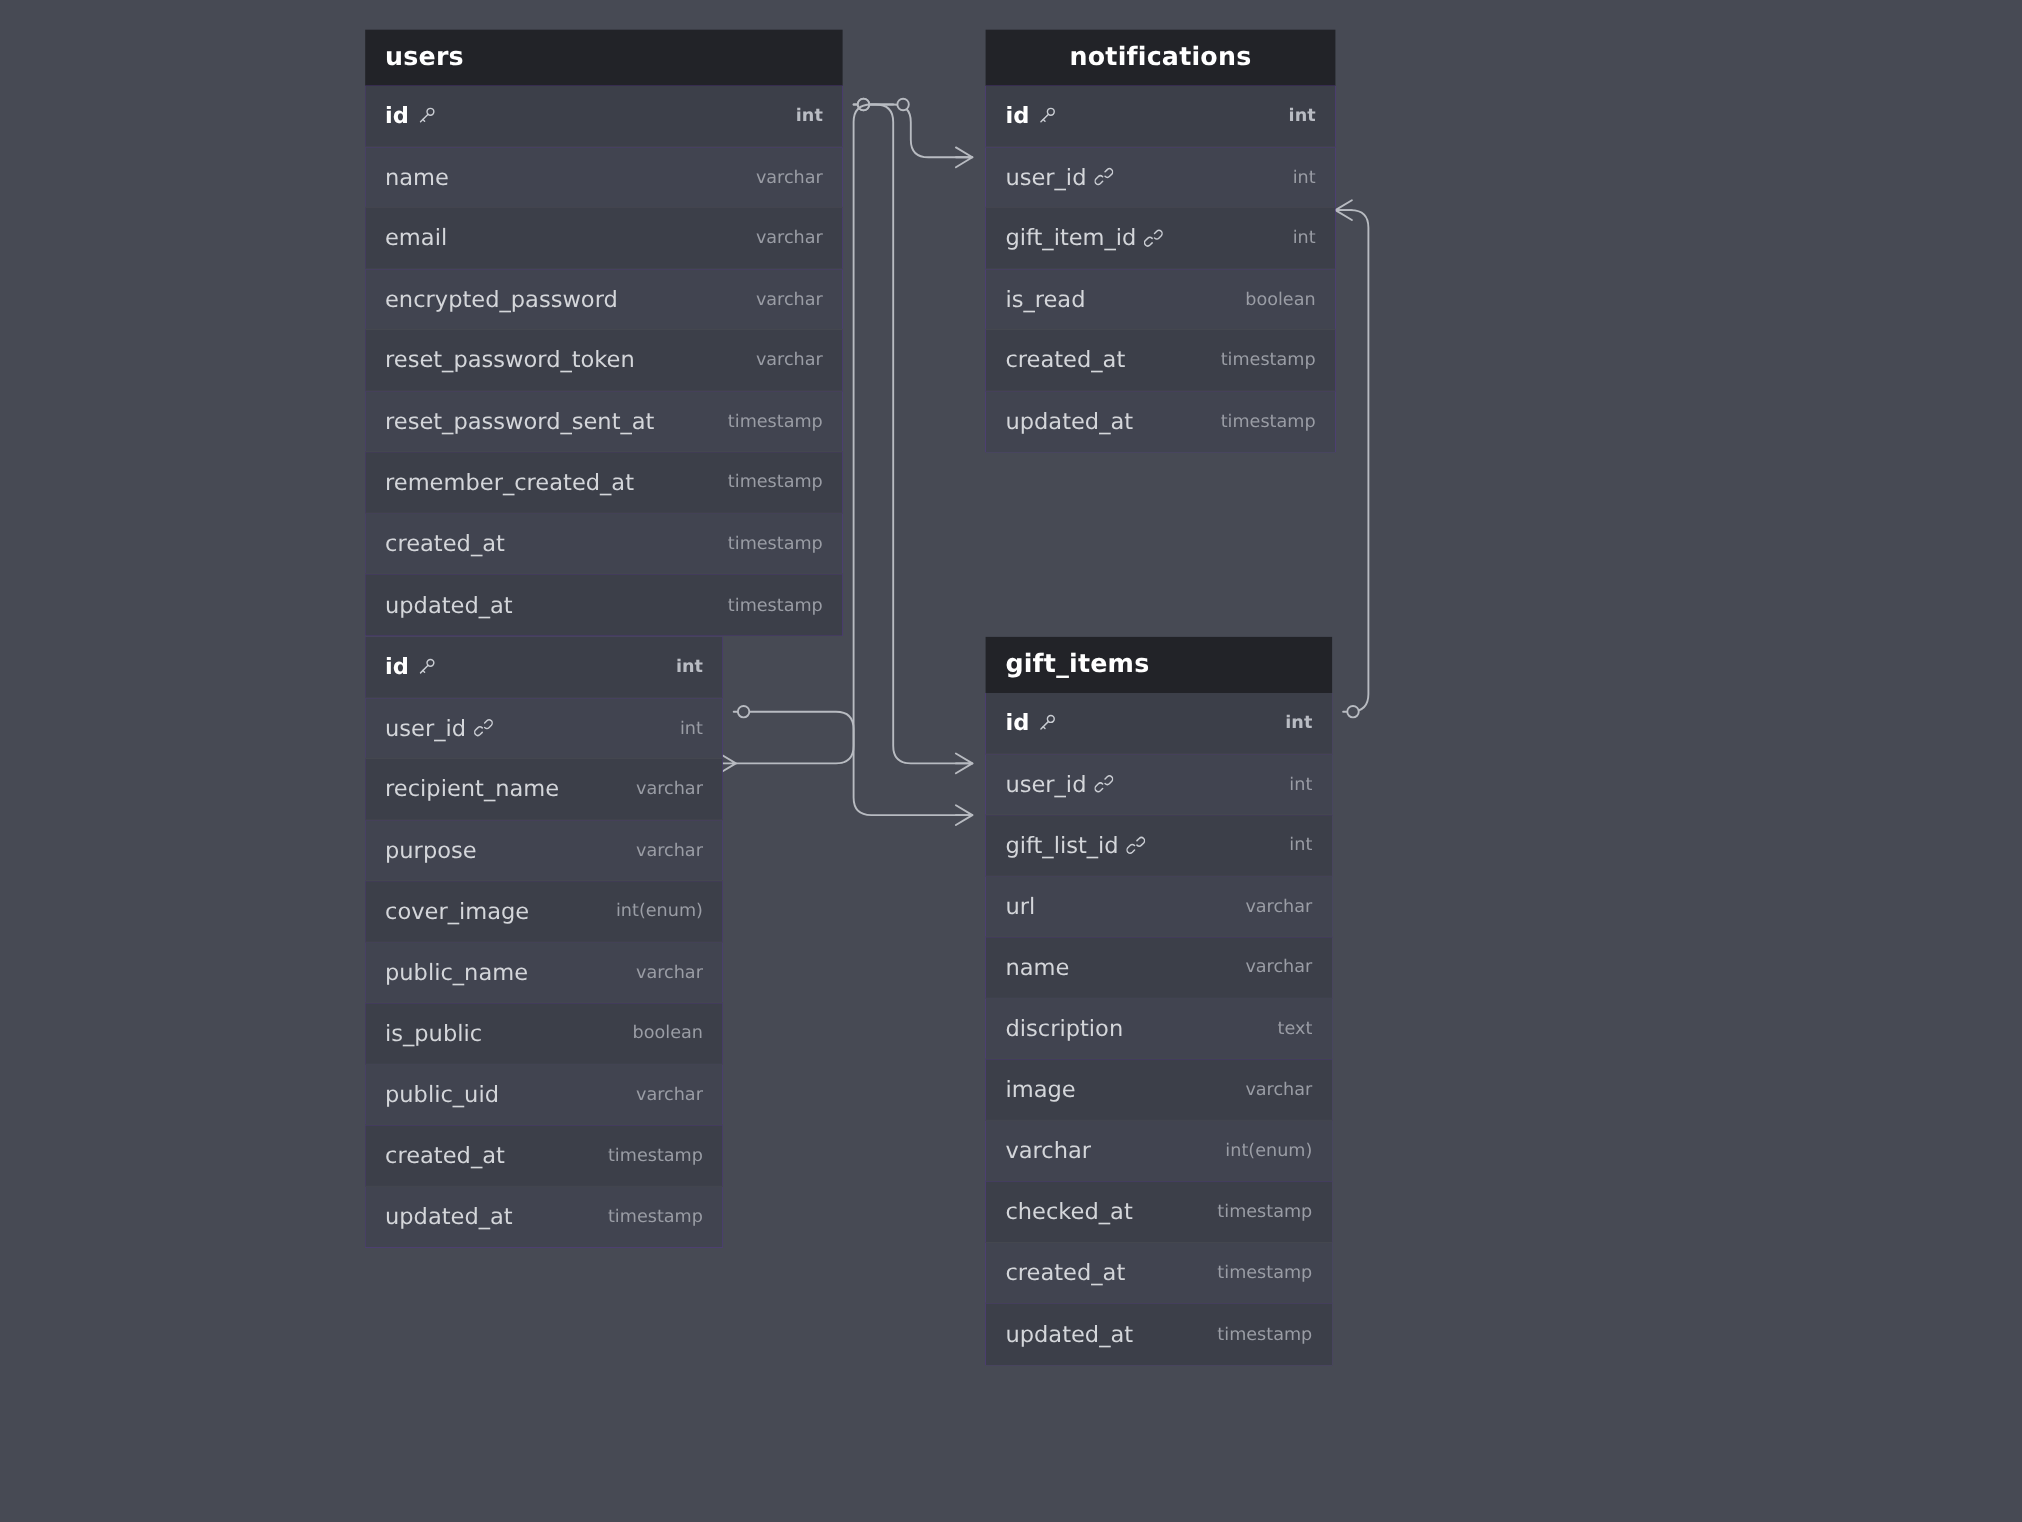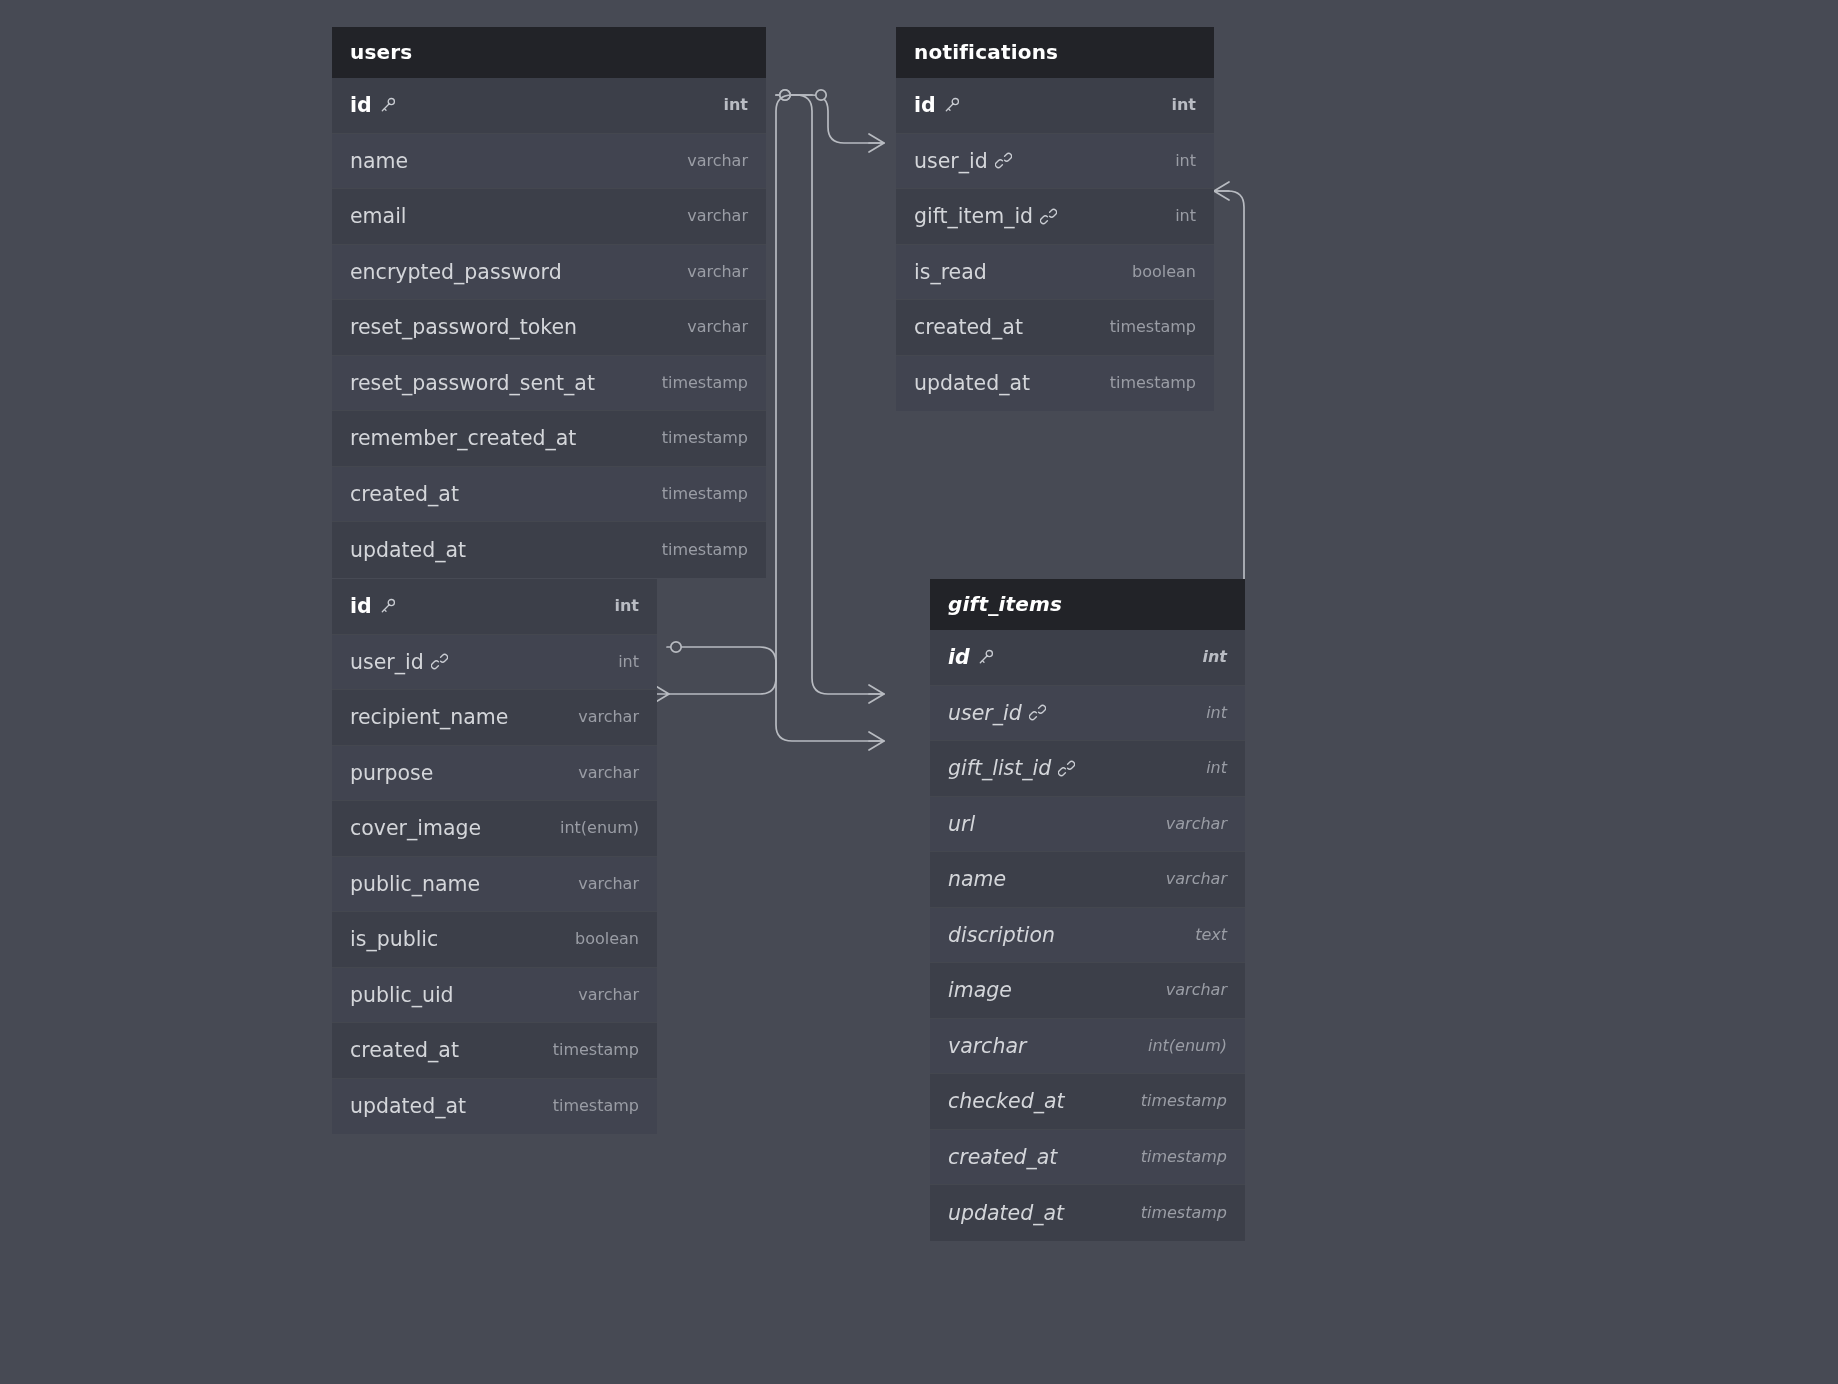--- a/index.html
+++ b/index.html
@@ -30,21 +30,21 @@
   }
   .table-node {
     position: absolute;
     z-index: 2;
     box-sizing: border-box;
   }
   .table-header {
     background: #222328;
     color: #ffffff;
     font-weight: bold;
-    font-size: 20px;
+    font-size: 23px;
     letter-spacing: 0.2px;
     padding: 15px 18px 16px 18px;
     box-sizing: border-box;
     height: 51px;
     line-height: 20px;
     white-space: nowrap;
     overflow: hidden;
   }
   .table-body {
     background: #6d28d9;
@@ -199,21 +199,21 @@
             <span class="field-type">timestamp</span>
           </div>
           <div class="field-row">
             <span class="field-name">
               <span>updated_at</span>
             </span>
             <span class="field-type">timestamp</span>
           </div>
         </div>
       </div>
-      <div class="table-node" style="left: 896px; top: 27px; width: 318px;">
+      <div class="table-node" style="left: 896px; top: 27px; width: 318px; text-align: center;">
         <div class="table-header">notifications</div>
         <div class="table-body">
           <div class="field-row">
             <span class="field-name pk">
               <span>id</span>
   <span class="key-icon">
     <svg viewBox="0 0 17 17">
       <g fill="none" stroke="#c9ccd2" stroke-width="1.3">
         <circle cx="12.3" cy="4.6" r="3.1"></circle>
         <path d="M10.2 6.8 L3.3 13.7" stroke-linecap="round"></path>
@@ -346,21 +346,21 @@
             <span class="field-type">timestamp</span>
           </div>
           <div class="field-row alt">
             <span class="field-name">
               <span>updated_at</span>
             </span>
             <span class="field-type">timestamp</span>
           </div>
         </div>
       </div>
-      <div class="table-node" style="left: 930px; top: 579px; width: 315px; font-style: italic;">
+      <div class="table-node" style="left: 896px; top: 579px; width: 315px;">
         <div class="table-header">gift_items</div>
         <div class="table-body">
           <div class="field-row">
             <span class="field-name pk">
               <span>id</span>
   <span class="key-icon">
     <svg viewBox="0 0 17 17">
       <g fill="none" stroke="#c9ccd2" stroke-width="1.3">
         <circle cx="12.3" cy="4.6" r="3.1"></circle>
         <path d="M10.2 6.8 L3.3 13.7" stroke-linecap="round"></path>

